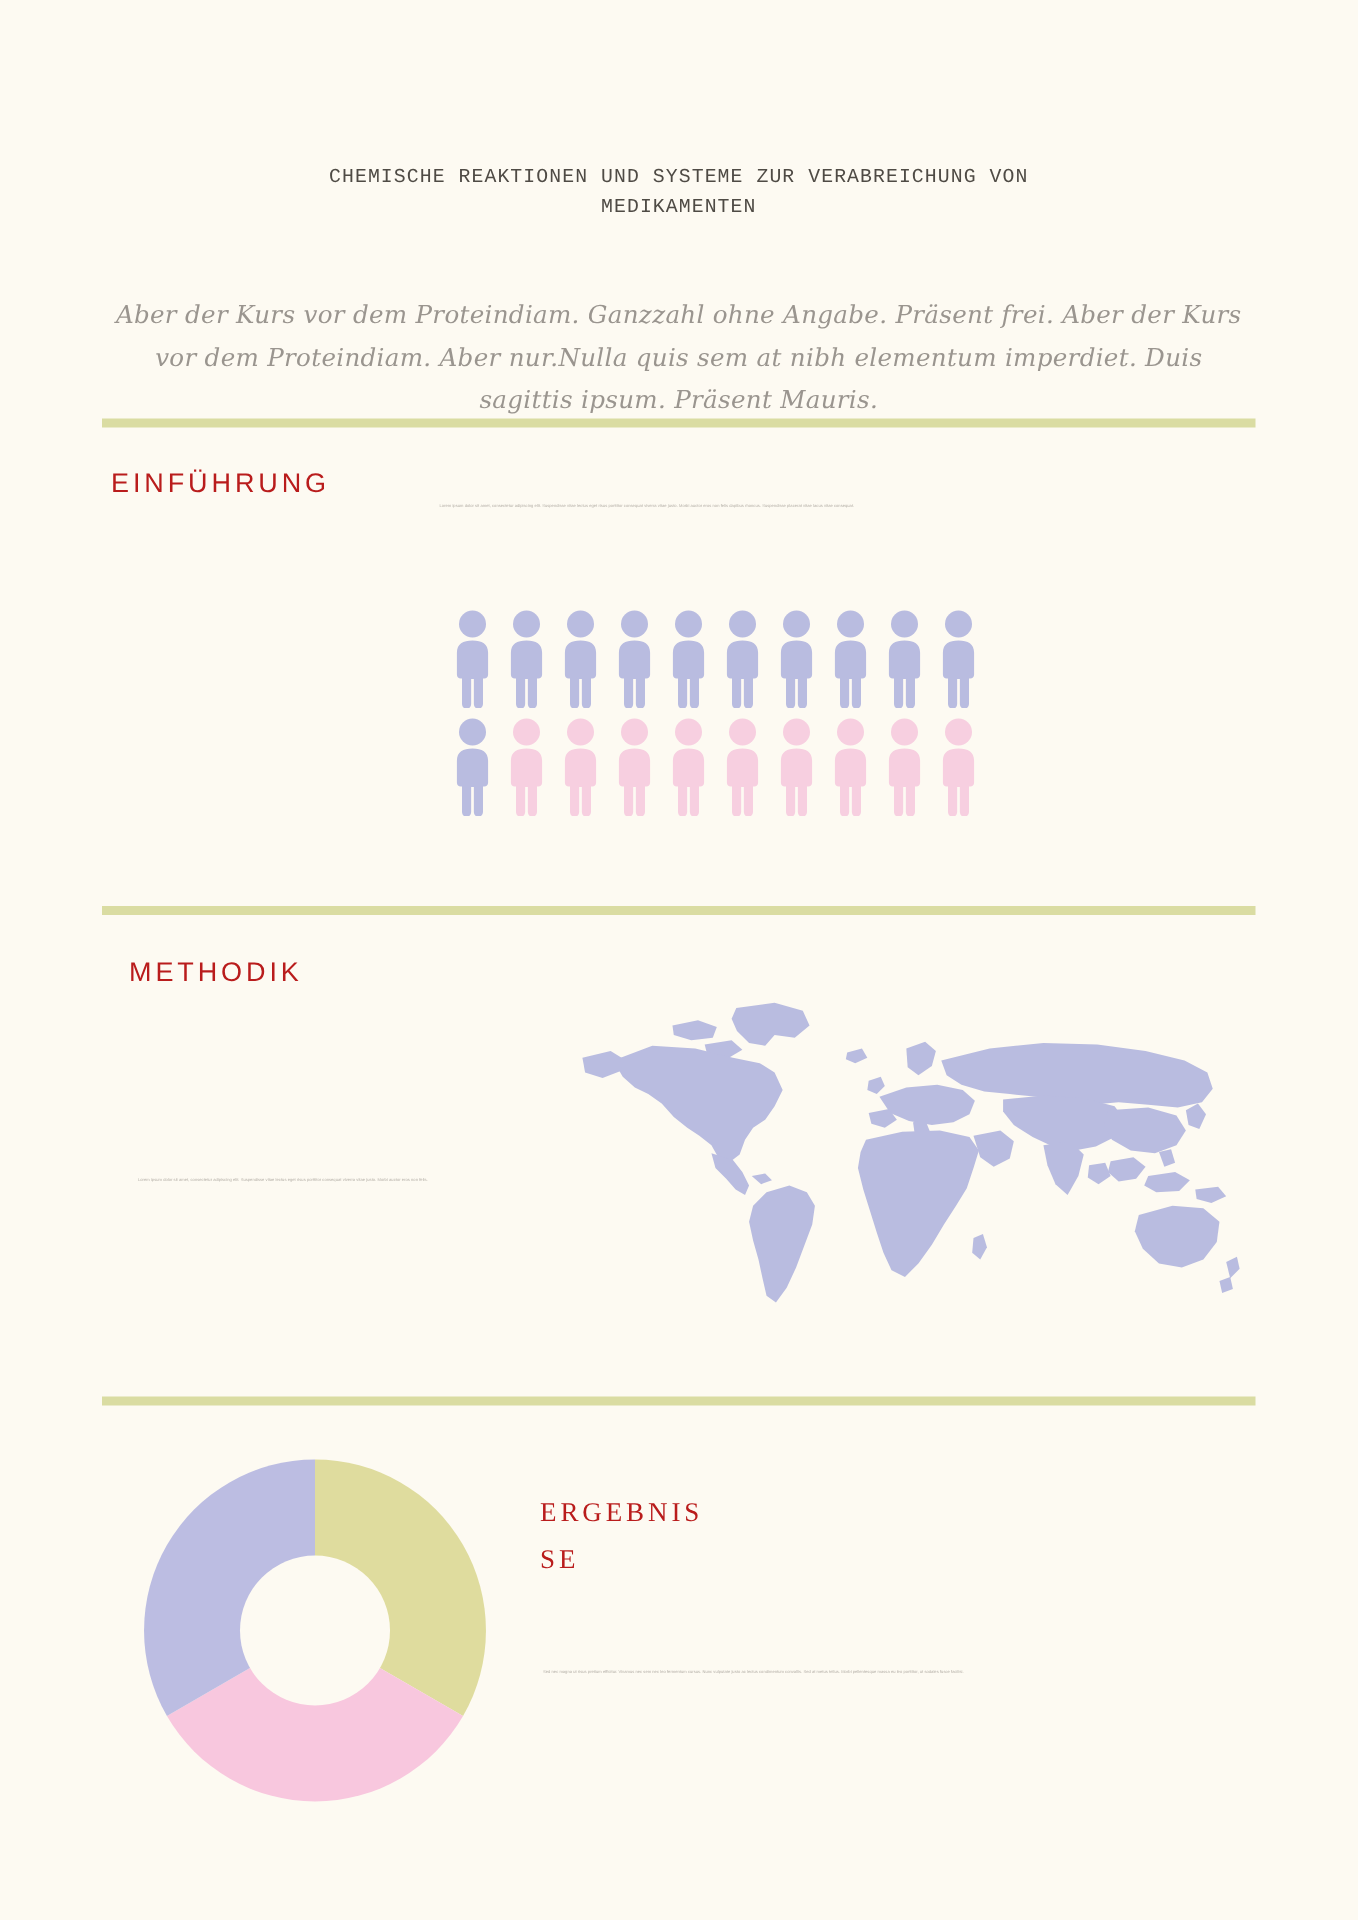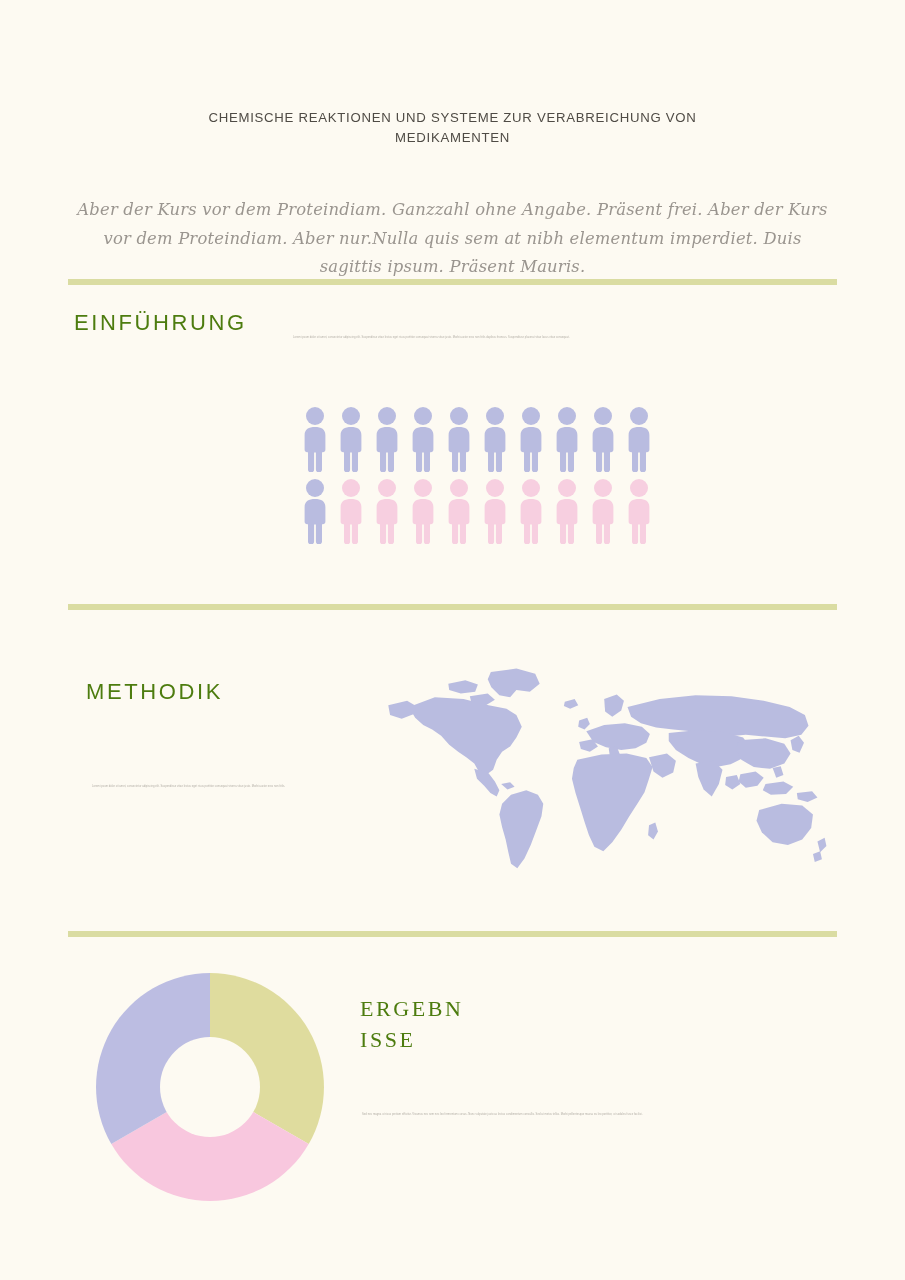--- a/index.html
+++ b/index.html
@@ -25,20 +25,21 @@
   .doc-title {
     width: 560px;
     margin: 108px auto 0;
     text-align: center;
     font-size: 13.2px;
     letter-spacing: 0.72px;
     line-height: 20px;
     color: #4f4b45;
     font-weight: 400;
     text-transform: uppercase;
+    font-family: Liberation Mono, monospace;
   }
   .doc-subtitle {
     width: 760px;
     margin: 48px auto 0;
     text-align: center;
     font-family: "DejaVu Serif", serif;
     font-style: italic;
     font-size: 16.4px;
     line-height: 28.5px;
     color: #9a958f;
@@ -53,29 +54,29 @@
     height: 6px;
     background: #dadca2;
   }
   .divider.d1 { top: 279px; }
   .divider.d2 { top: 604px; }
   .divider.d3 { top: 931px; }
 
   
   .sec-heading {
     position: absolute;
-    font-size: 22px;
+    font-size: 18px;
     letter-spacing: 2.6px;
-    color: #4d7c0f;
+    color: #b91c1c;
     font-weight: 400;
     text-transform: uppercase;
     line-height: 31px;
   }
   .sec-heading.einfuehrung { left: 74px; top: 307px; }
-  .sec-heading.methodik   { left: 86px; top: 676px; }
+  .sec-heading.methodik   { left: 86px; top: 633px; }
   .sec-heading.ergebnisse {
     left: 360px; top: 993px;
     width: 112px;
     word-break: break-all;
     font-family: Liberation Serif, serif;
   }
 
   
   .micro {
     position: absolute;

